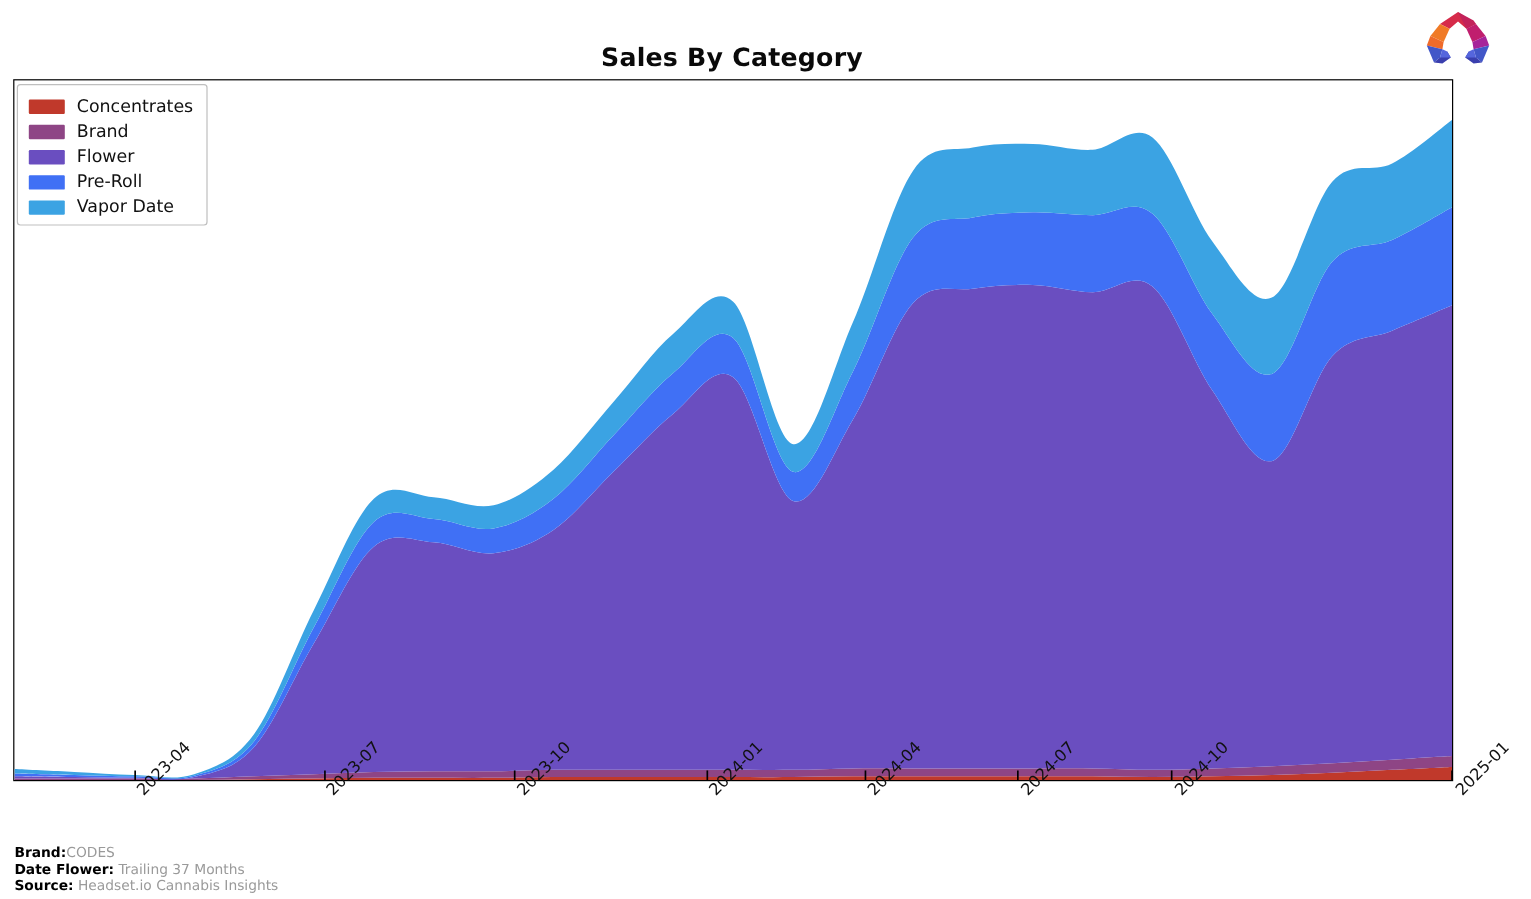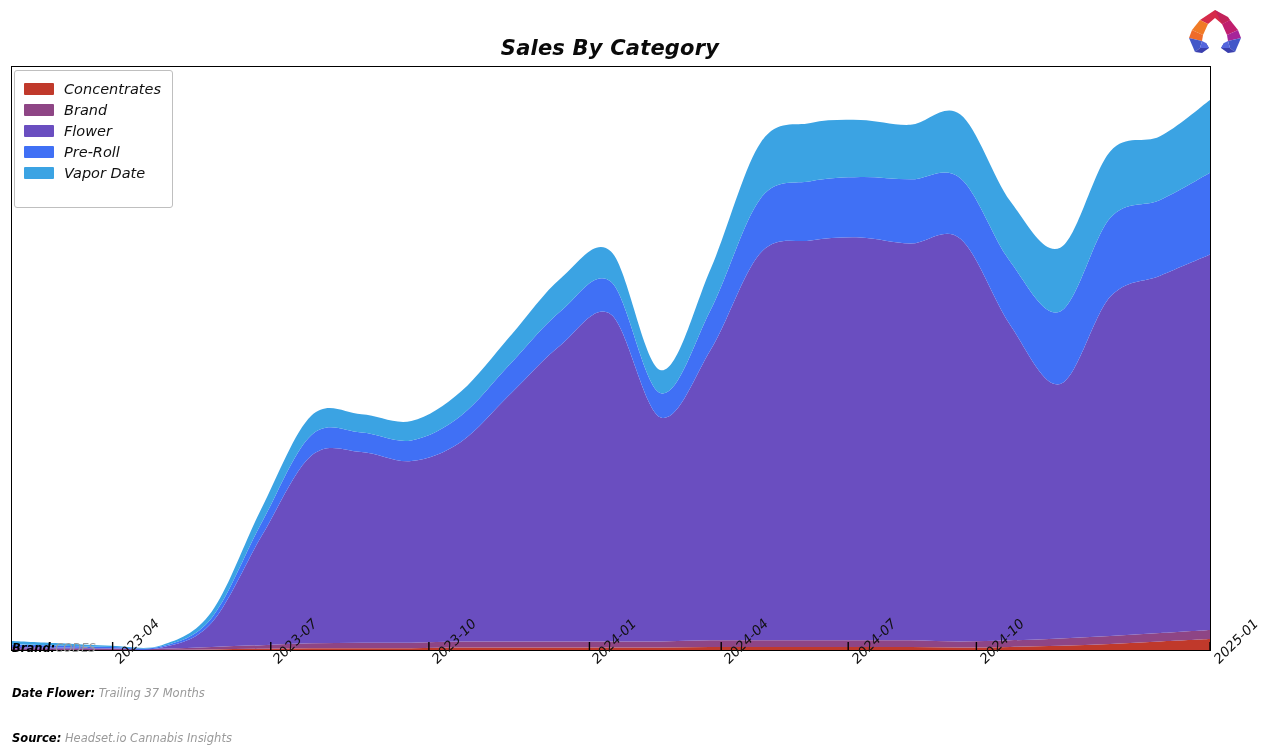--- a/index.html
+++ b/index.html
@@ -2,21 +2,21 @@
 <html><head>
 <meta charset="utf-8">
 <style>
   html,body{margin:0;padding:0;}
   body{
     width:1276px;height:749px;
     background:#ffffff;
     font-family:"DejaVu Sans","Liberation Sans",sans-serif;
     overflow:hidden;position:relative;
   }
-  #stage{position:absolute;left:0;top:0;width:1256px;height:749px;font-style:italic;}
+  #stage{position:absolute;left:0;top:0;width:1256px;height:749px;}
 
   
   .title{
     position:absolute;left:0;top:36px;width:1220px;text-align:center;
     font-size:21px;font-weight:bold;color:#0a0a0a;letter-spacing:.2px;
   }
   .logo{position:absolute;right:12px;top:8px;display:flex;align-items:center;gap:10px;}
   .logo-mark{width:58px;height:46px;display:block;}
   .logo-word{
     font-size:40px;font-weight:bold;color:#2b2b2b;letter-spacing:1px;
@@ -27,41 +27,41 @@
   .plot-frame{
     position:absolute;left:11px;top:66px;width:1200px;height:585px;
     border:1.3px solid #000;box-sizing:border-box;background:#fff;
   }
   .plot-svg{position:absolute;left:0;top:0;width:100%;height:100%;display:block;}
 
   
   .legend{
     position:absolute;left:14px;top:70px;
     background:#fff;border:1px solid #bfbfbf;border-radius:3px;
-    padding:7px 11px 24px 9px;
+    padding:7px 11px 4px 9px;
   }
   .legend-row{display:flex;align-items:center;height:21px;}
   .legend-swatch{width:30px;height:12px;margin-right:10px;border-radius:1px;flex:0 0 auto;}
   .legend-label{font-size:14.5px;color:#111;white-space:nowrap;}
 
   
   .tick-layer{position:absolute;left:11px;top:651px;width:1200px;height:98px;}
   .tick-label{
     position:absolute;top:0;
     font-size:13.5px;color:#111;white-space:nowrap;
     transform-origin:left top;
     transform:translate(-1px,4px) rotate(-45deg);
   }
 
   
   .footer{
     position:absolute;left:12px;bottom:4px;
     font-size:11.5px;line-height:14px;color:#9a9a9a;
   }
-  .footer div{white-space:nowrap;margin-top:31px;}
+  .footer div{white-space:nowrap;}
   .footer b{color:#000;font-weight:bold;}
 </style>
 </head>
 <body>
 
 <div id="stage">
 
   <div class="title">Sales By Category</div>
 
   <div class="logo">

